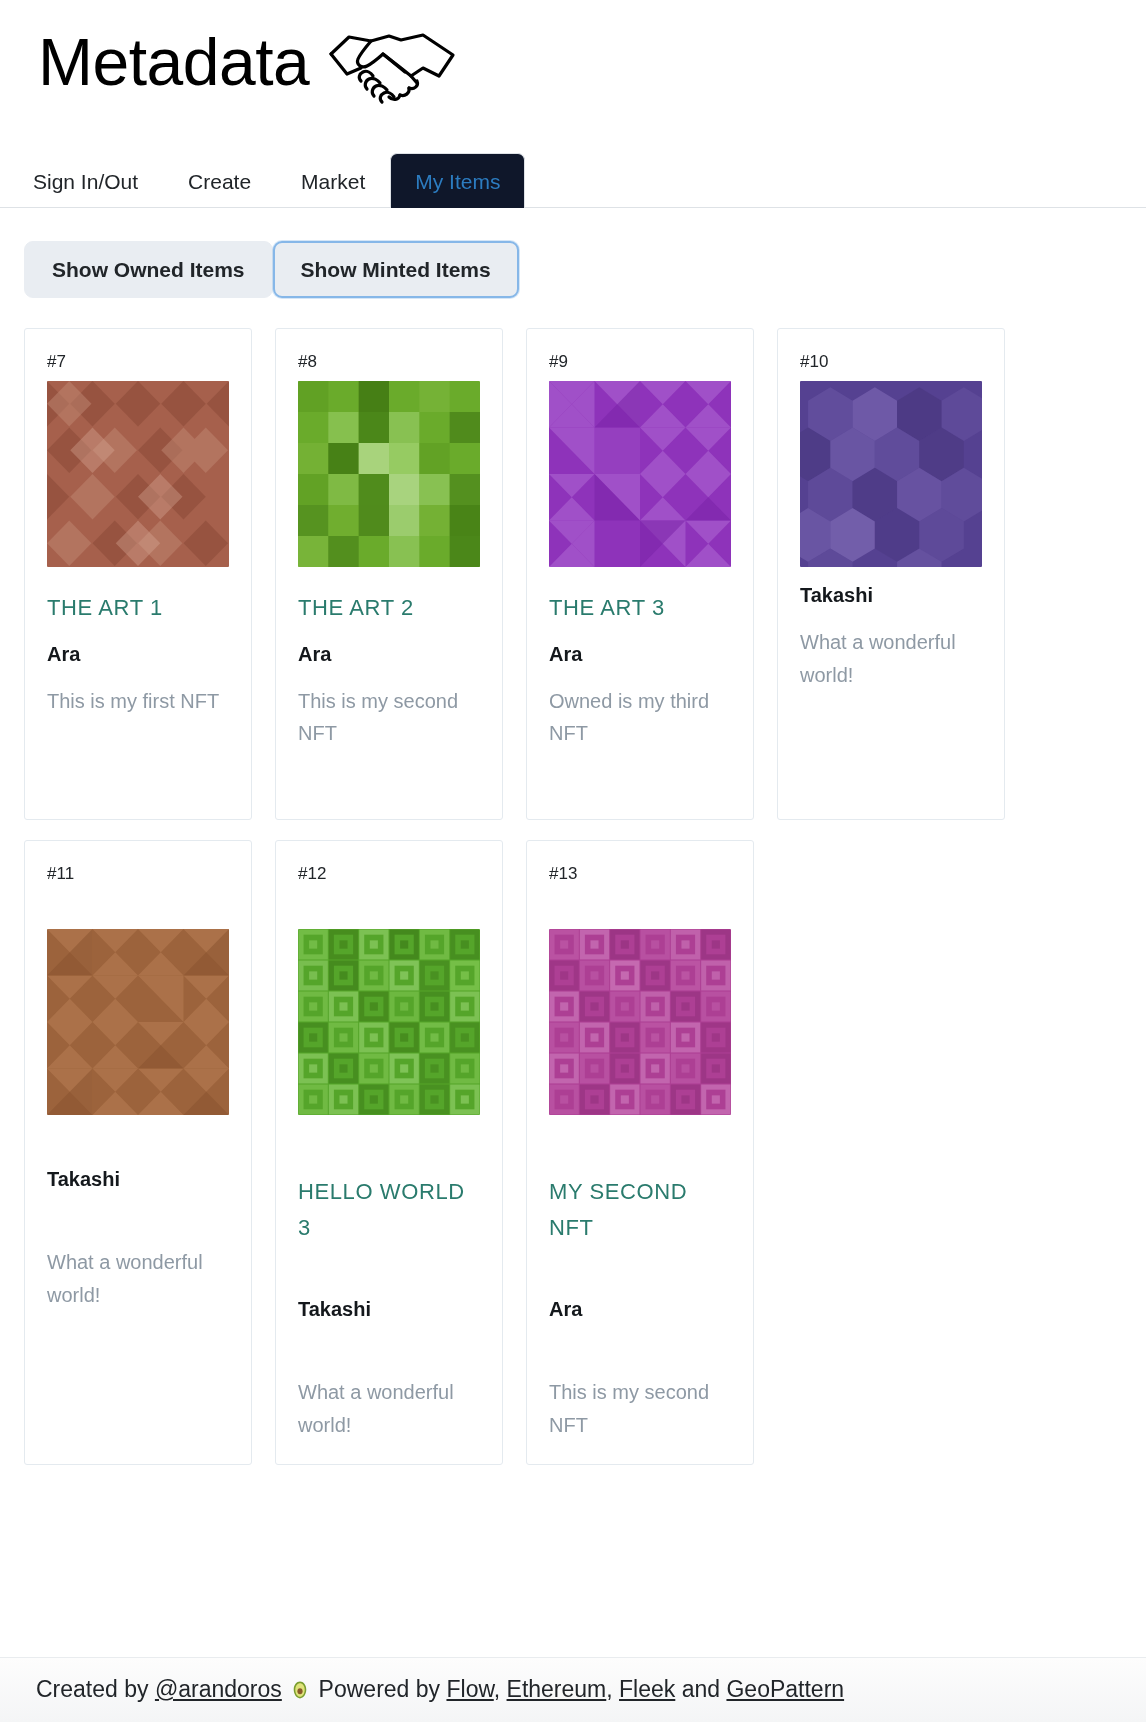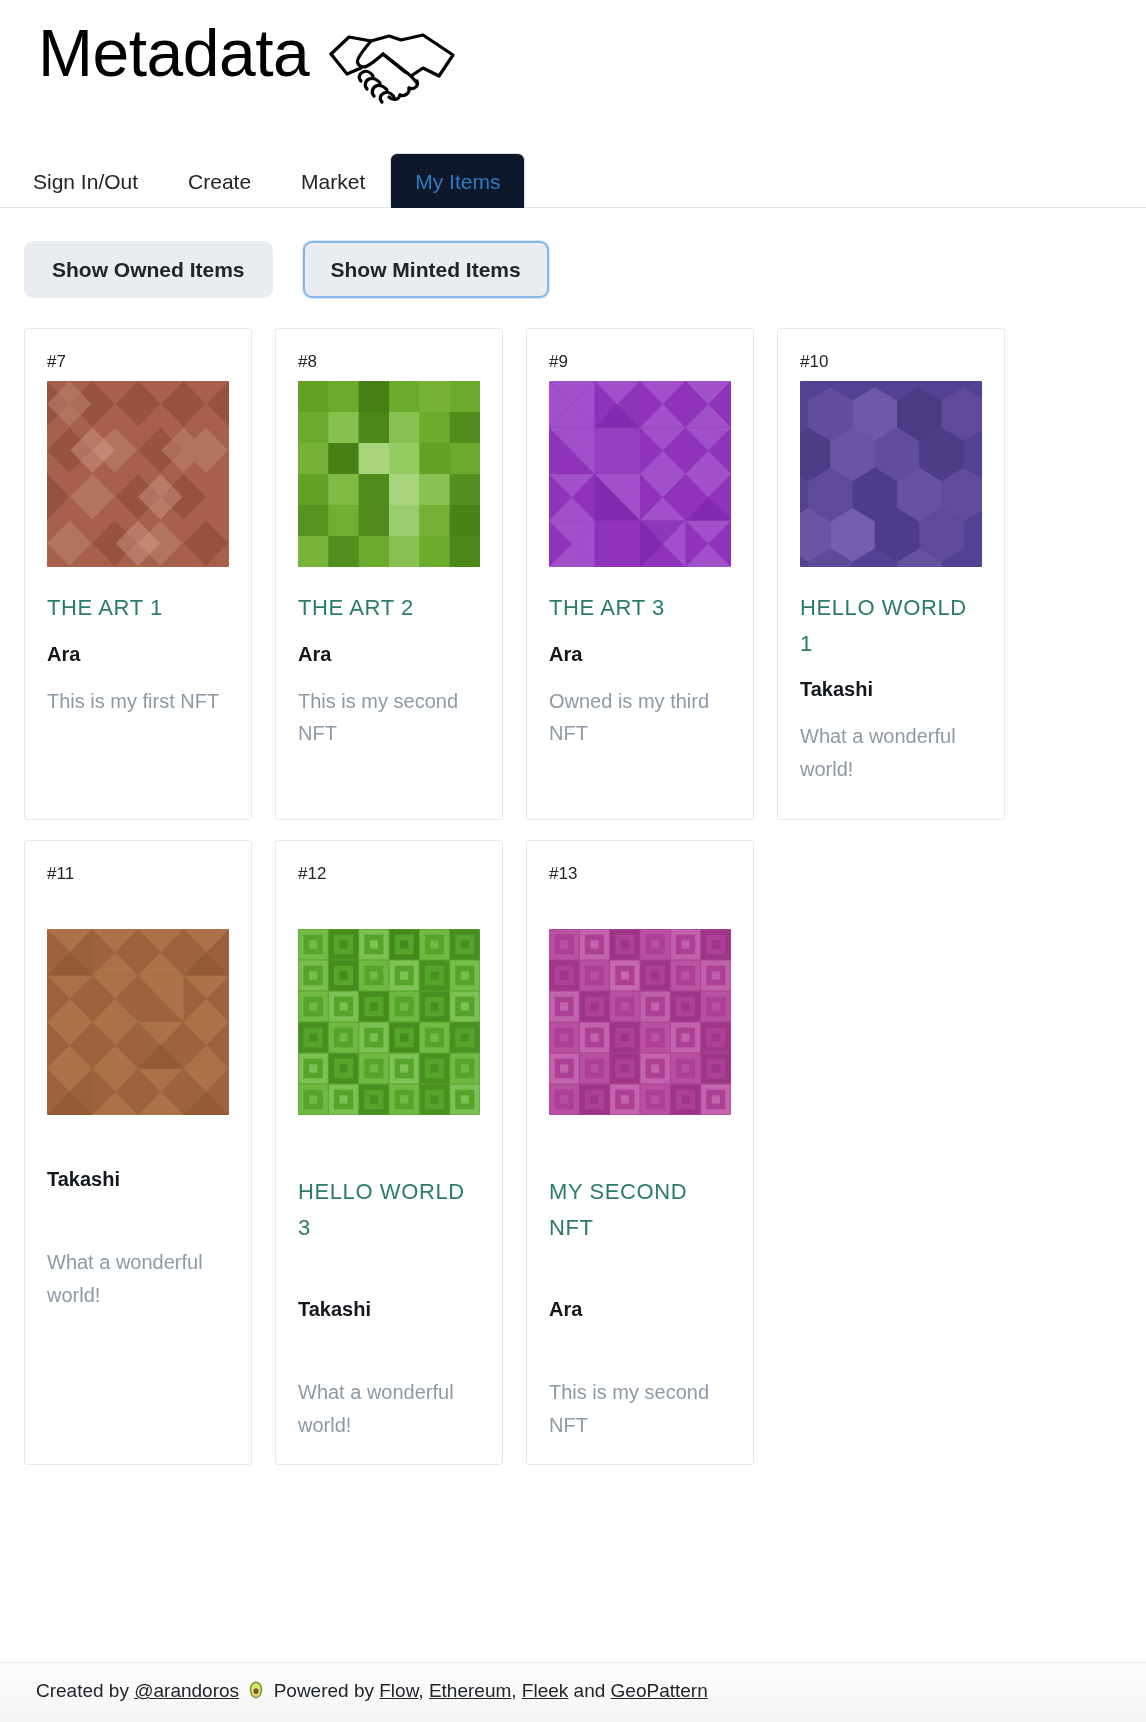--- a/index.html
+++ b/index.html
@@ -24,21 +24,21 @@
     font-size: 66px;
     line-height: 1.08;
     font-weight: 400;
     letter-spacing: -0.5px;
     color: #000;
     display: block;
     max-width: 560px;
   }
   .brand-line2 {
     display: flex;
-    align-items: flex-start;
+    align-items: center;
     gap: 18px;
   }
   .handshake-icon {
     width: 130px;
     height: 84px;
     flex: 0 0 auto;
     display: inline-block;
     margin-top: 6px;
   }
 
@@ -67,21 +67,20 @@
   }
   .tab.active {
     color: #2c7cc0;
     background: #0f172a;
     border-color: #dee2e6 #dee2e6 #ffffff;
   }
 
   
   .filters {
     display: flex;
-    gap: 30px;
     padding: 33px 0 0 24px;
   }
   .filter-btn {
     font-family: inherit;
     font-size: 21px;
     line-height: 1.2;
     font-weight: 700;
     color: #212529;
     background: #e9edf2;
     border: 1px solid #e9edf2;
@@ -151,21 +150,21 @@
     font-weight: 400;
   }
 
   
   .footer {
     position: absolute;
     left: 0; right: 0; bottom: 0;
     border-top: 1px solid #e9ecef;
     background: linear-gradient(to bottom, #fdfdfd, #f4f5f6);
     padding: 15px 0 14px 36px;
-    font-size: 19px;
+    font-size: 23px;
     line-height: 1.4;
     color: #212529;
   }
   .footer a {
     color: #212529;
     text-decoration: underline;
   }
   .avocado {
     display: inline-block;
     vertical-align: -3px;
@@ -356,21 +355,20 @@
         <polygon points="118,84 140,97 140,123 118,136 96,123 96,97" fill="#7e69b5" opacity="0.45"></polygon>
         <polygon points="162,84 184,97 184,123 162,136 140,123 140,97" fill="#6b57a5" opacity="0.5"></polygon>
         <polygon points="8,123 30,136 30,162 8,175 -14,162 -14,136" fill="#7e69b5" opacity="0.5"></polygon>
         <polygon points="52,123 74,136 74,162 52,175 30,162 30,136" fill="#8f7cc3" opacity="0.5"></polygon>
         <polygon points="96,123 118,136 118,162 96,175 74,162 74,136" fill="#4a3880" opacity="0.45"></polygon>
         <polygon points="140,123 162,136 162,162 140,175 118,162 118,136" fill="#6b57a5" opacity="0.45"></polygon>
         <polygon points="30,162 52,175 52,201 30,214 8,201 8,175" fill="#6b57a5" opacity="0.4"></polygon>
         <polygon points="118,162 140,175 140,201 118,214 96,201 96,175" fill="#7e69b5" opacity="0.4"></polygon>
       </g>
     </svg>
-    <div class="card-title">HELLO WORLD 1</div>
     <div class="card-owner">Takashi</div>
     <div class="card-desc">What a wonderful world!</div>
   </div>
 
   <div class="card card-row2">
     <div class="card-id">#11</div>
     <svg class="thumb" viewBox="0 0 180 180" preserveAspectRatio="none">
       <rect width="180" height="180" fill="#9c633c"></rect>
       <g fill="#b2784f" opacity="0.7">
         <path d="M0 0 L45 0 L45 45Z"></path>

